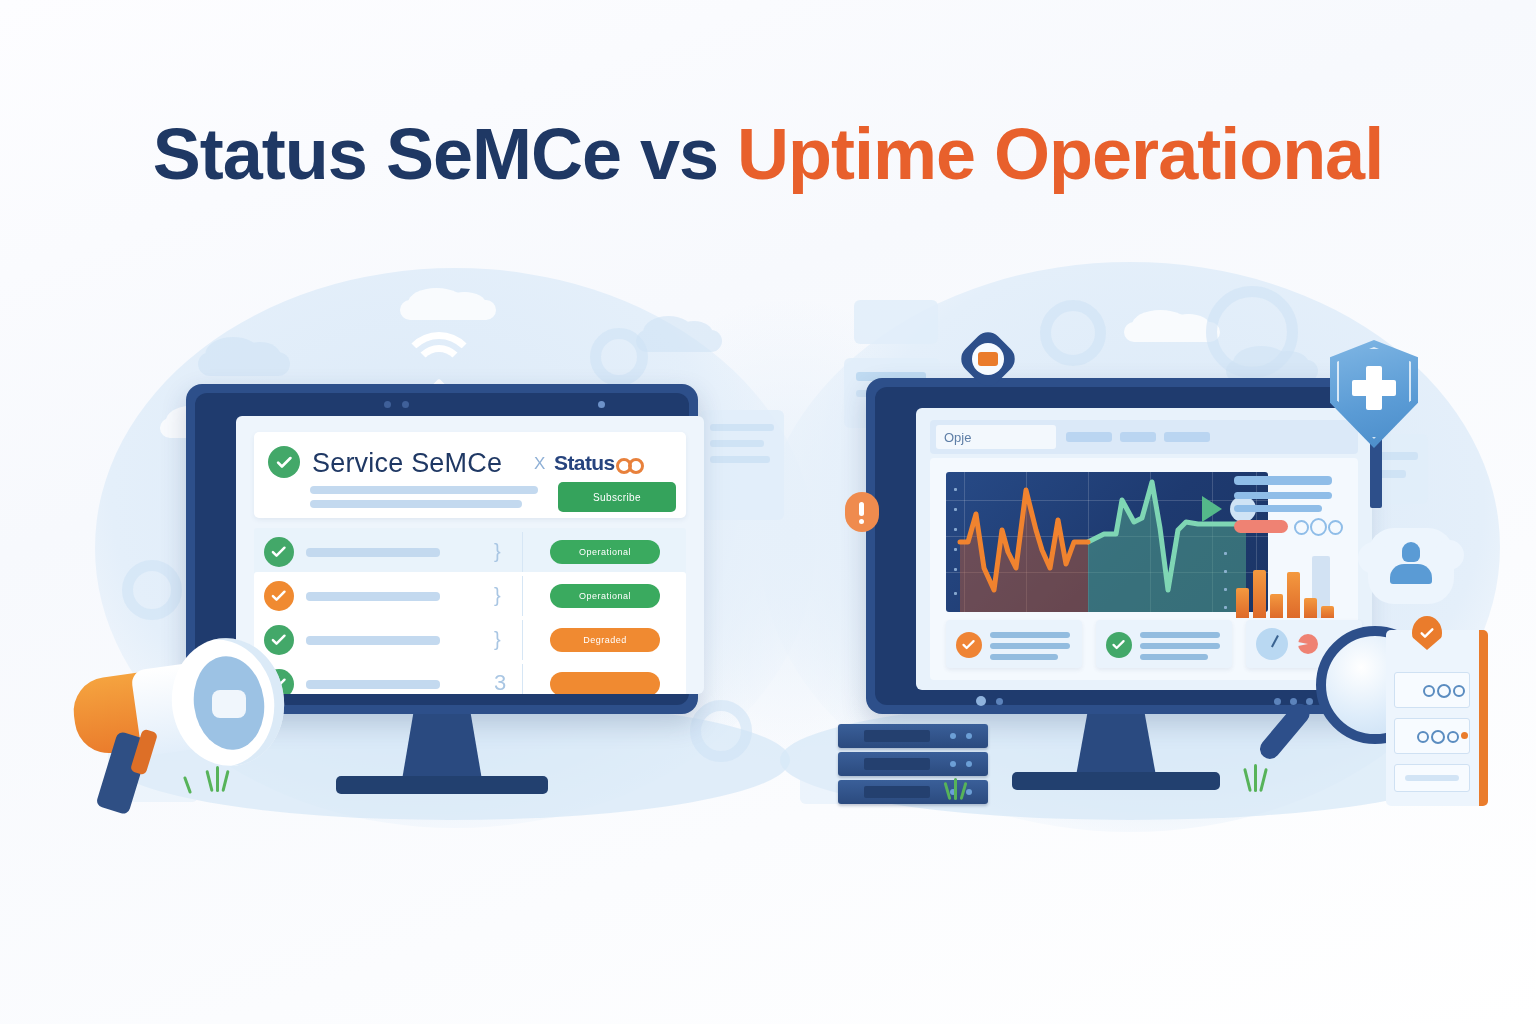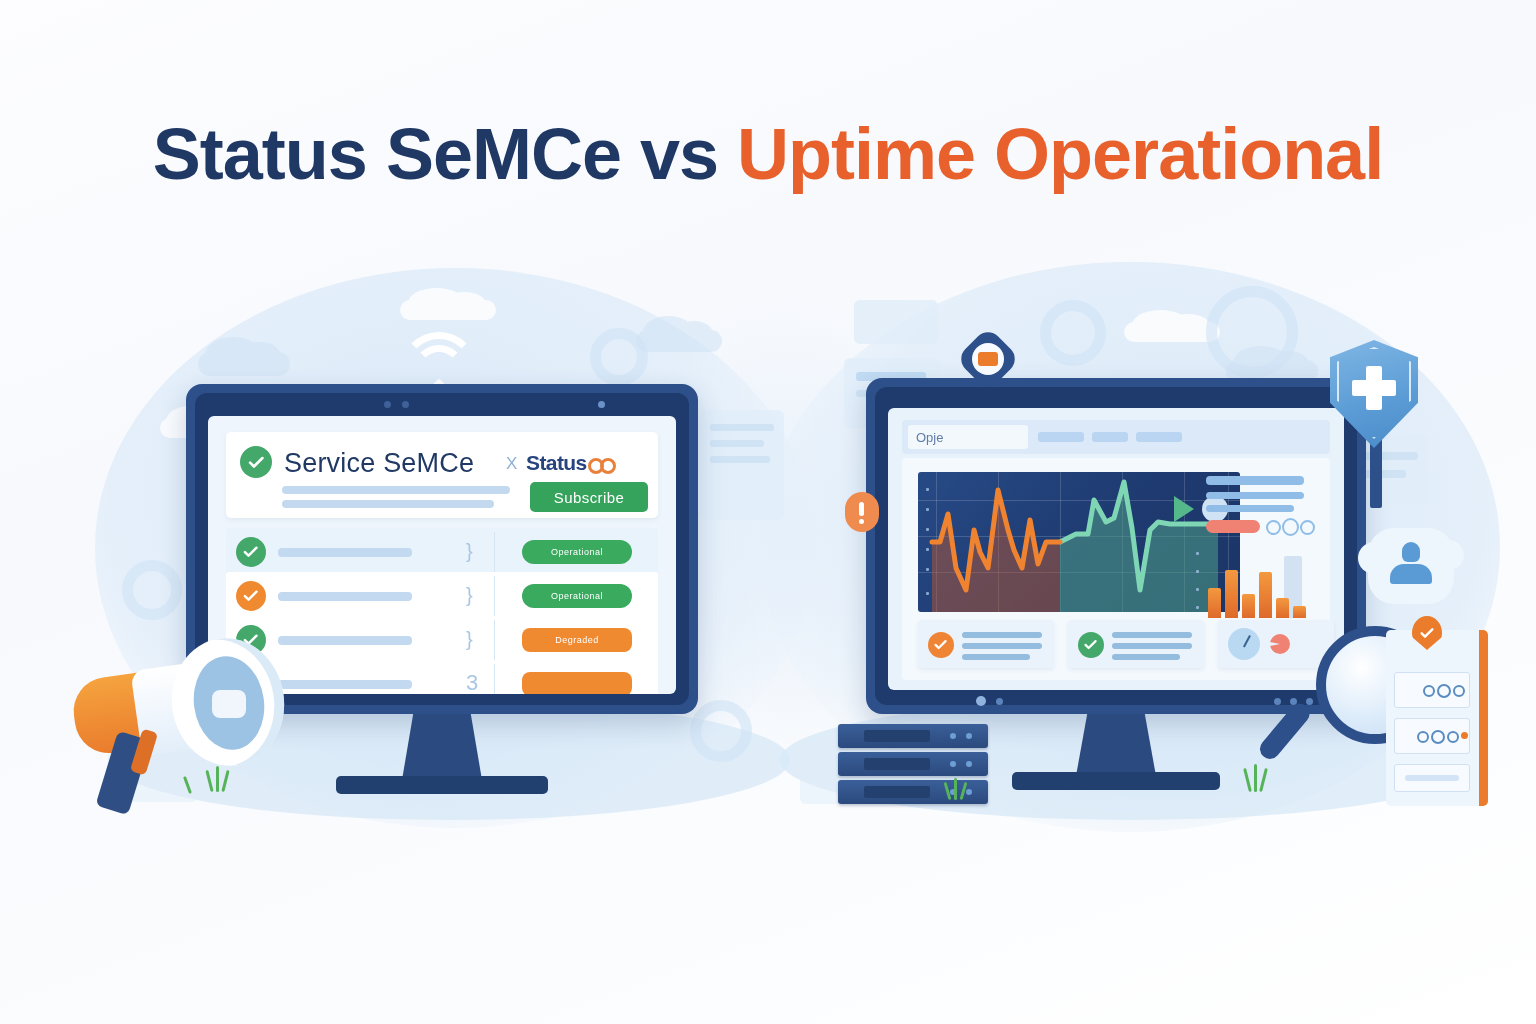--- a/index.html
+++ b/index.html
@@ -42,41 +42,41 @@
   .gear{position:absolute;border-radius:50%;border:11px solid #cfe3f5;opacity:.6;}
 
   .bgcard{position:absolute;background:#e0edf9;border-radius:6px;opacity:.85;}
   .bgline{position:absolute;background:#cde1f4;border-radius:3px;opacity:.9;}
 
   
   .monitor{position:absolute;}
   .bezel{position:absolute;background:#2d4f8a;border-radius:16px;
     box-shadow:0 10px 26px rgba(31,56,100,.20);}
   .bezel-inner{position:absolute;background:#1f3b6e;border-radius:12px;}
-  .screen{position:absolute;overflow:hidden;border-radius:6px;background:#eef5fc;}
+  .screen{position:absolute;overflow:hidden;border-radius:6px;background:#eef5fc;margin-left:28px;}
   .neck{position:absolute;background:#2a4a80;}
   .base{position:absolute;background:#22406f;border-radius:5px;}
   .camdot{position:absolute;width:7px;height:7px;border-radius:50%;background:#3f6099;}
 
   
   .ls-head{position:absolute;left:18px;top:16px;right:18px;height:86px;background:#fff;
     border-radius:5px;box-shadow:0 2px 5px rgba(40,70,120,.07);}
   .chk{position:absolute;border-radius:50%;display:flex;align-items:center;justify-content:center;}
   .chk svg{width:58%;height:58%;}
   .ls-title{position:absolute;color:#1f3864;font-size:27px;font-weight:400;letter-spacing:.2px;}
   .logo-x{position:absolute;color:#8fb0d6;font-size:17px;}
   .logo-txt{position:absolute;color:#27447e;font-size:21px;font-weight:bold;letter-spacing:-.6px;}
   .logo-dot{position:absolute;border:3px solid #e8813c;border-radius:50%;}
   .barline{position:absolute;background:#c3d9ef;border-radius:4px;}
   .pill{position:absolute;border-radius:13px;display:flex;align-items:center;justify-content:center;
     color:#fff;font-size:9px;letter-spacing:.5px;overflow:hidden;}
   .pill-green{background:#3aaa5f;}
-  .pill-orange{background:#f08a31;border-radius:8px;}
+  .pill-orange{background:#f08a31;}
   .btn-green{position:absolute;background:#35a35c;border-radius:5px;display:flex;
-    align-items:center;justify-content:center;color:#fff;font-size:15px;letter-spacing:.4px;}
+    align-items:center;justify-content:center;color:#fff;font-size:10px;letter-spacing:.4px;}
   .ls-row{position:absolute;left:18px;right:18px;height:48px;border-radius:3px;}
   .ls-row.alt{background:#ffffff;}
   .ls-row.alt2{background:#e9f3fb;}
   .rowsep{position:absolute;width:1px;background:#d6e6f5;}
   .glyph{position:absolute;color:#a9c6e3;font-size:20px;}
 
   
   .rs-top{position:absolute;left:14px;top:12px;right:14px;height:34px;background:#dbe9f8;border-radius:4px;}
   .rs-tag{position:absolute;left:6px;top:5px;height:24px;width:120px;background:#f3f8fd;border-radius:3px;
     color:#5e7ea6;font-size:13px;display:flex;align-items:center;padding-left:8px;box-sizing:border-box;}

